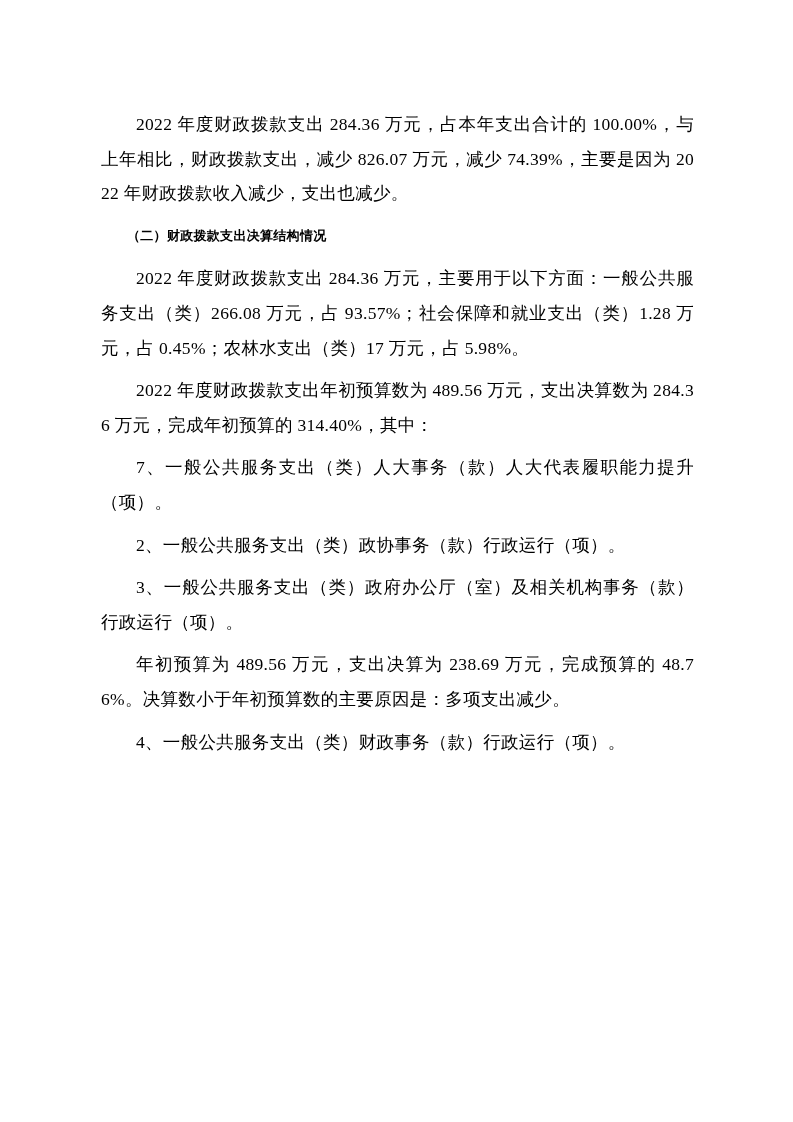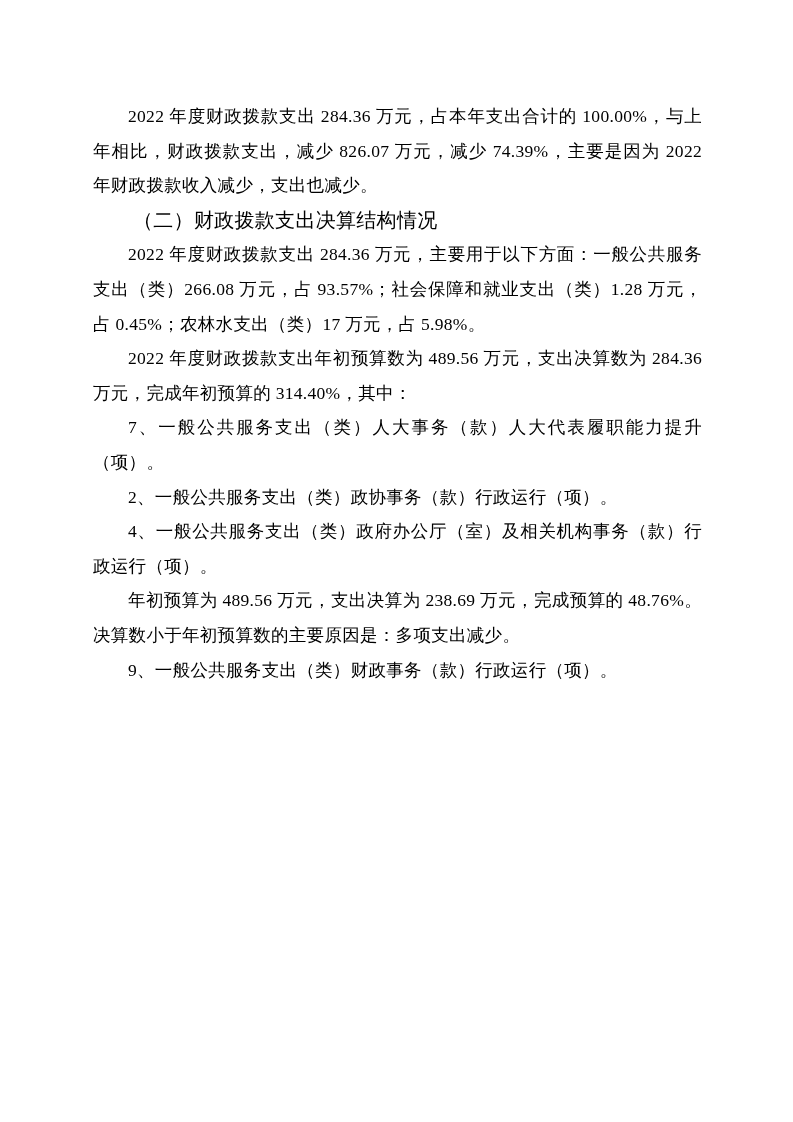--- a/index.html
+++ b/index.html
@@ -13,36 +13,36 @@
     height: 1122px;
     margin: 0 auto;
     background: #ffffff;
     box-sizing: border-box;
     padding: 99px 91px 0 93px;
     overflow: hidden;
     font-family: "Liberation Serif", "DejaVu Serif", serif;
     color: #000000;
   }
   .doc-block {
-    margin: 0;
+    margin: 8px;
     font-size: 17.5px;
     line-height: 34.6px;
     text-align: justify;
     text-justify: inter-character;
     text-indent: 2em;
     letter-spacing: 0.3px;
     word-break: break-all;
   }
   p.doc-block {
     font-weight: normal;
   }
   h3.doc-block {
     font-family: "DejaVu Sans", "Liberation Sans", sans-serif;
-    font-weight: normal;
-    font-size: 20px;
+    font-weight: bold;
+    font-size: 13px;
   }
 </style>
 </head>
 <body>
 
 <div class="page">
   <p class="doc-block">2022 年度财政拨款支出 284.36 万元，占本年支出合计的 100.00%，与上年相比，财政拨款支出，减少 826.07 万元，减少 74.39%，主要是因为 2022 年财政拨款收入减少，支出也减少。</p>
 
   <h3 class="doc-block">（二）财政拨款支出决算结构情况</h3>
 
@@ -50,18 +50,18 @@
 
 
   <p class="doc-block">2022 年度财政拨款支出年初预算数为 489.56 万元，支出决算数为 284.36 万元，完成年初预算的 314.40%，其中：</p>
 
   <p class="doc-block">7、一般公共服务支出（类）人大事务（款）人大代表履职能力提升（项）。</p>
 
 
   <p class="doc-block">2、一般公共服务支出（类）政协事务（款）行政运行（项）。</p>
 
 
-  <p class="doc-block">4、一般公共服务支出（类）政府办公厅（室）及相关机构事务（款）行政运行（项）。</p>
+  <p class="doc-block">3、一般公共服务支出（类）政府办公厅（室）及相关机构事务（款）行政运行（项）。</p>
 
   <p class="doc-block">年初预算为 489.56 万元，支出决算为 238.69 万元，完成预算的 48.76%。决算数小于年初预算数的主要原因是：多项支出减少。</p>
 
-  <p class="doc-block">9、一般公共服务支出（类）财政事务（款）行政运行（项）。</p>
+  <p class="doc-block">4、一般公共服务支出（类）财政事务（款）行政运行（项）。</p>
 </div>
 
 </body></html>

